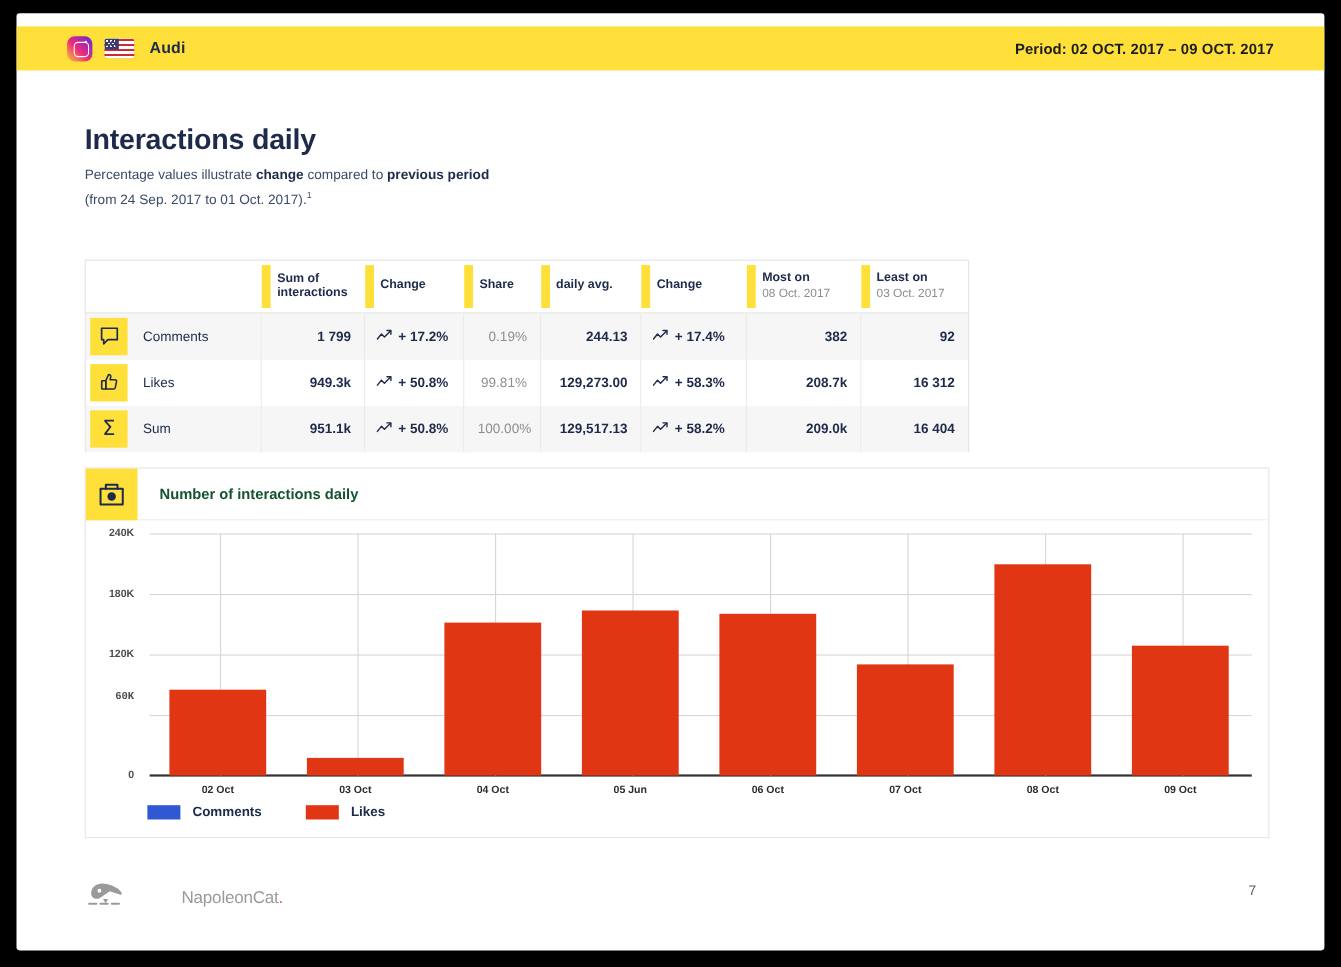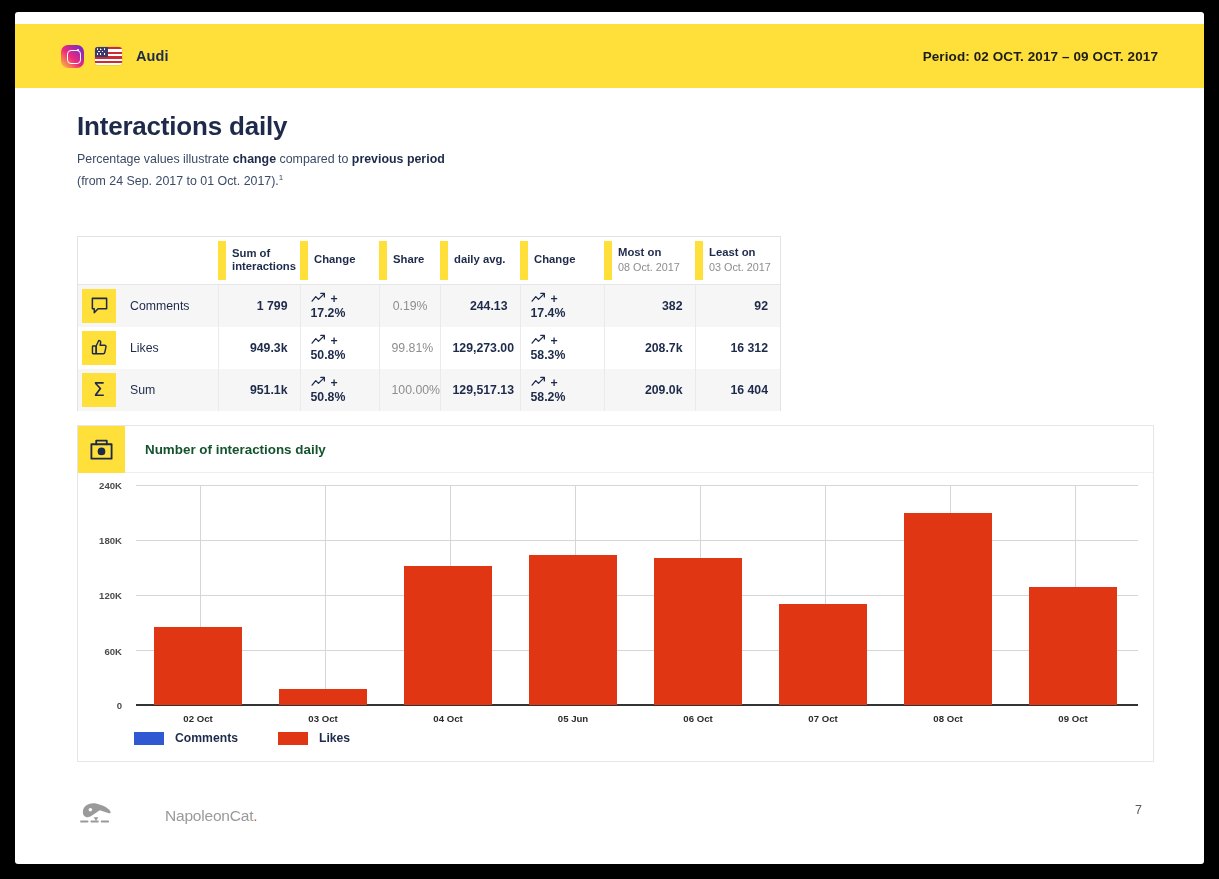--- a/index.html
+++ b/index.html
@@ -14,21 +14,21 @@
     left: 15px; top: 12px;
     width: 1189px; height: 852px;
     background: #ffffff;
     border-radius: 3px;
     overflow: hidden;
   }
 
   
   #header {
     position: absolute; left: 0; top: 12px;
-    width: 1189px; height: 64px;
+    width: 1189px; height: 40px;
     background: #FFE03B;
     display: flex; align-items: center;
   }
   #header-left { display: flex; align-items: center; margin-left: 46px; }
   .ig-icon {
     width: 23px; height: 23px; border-radius: 7px;
     background: linear-gradient(45deg,#f9ce34 0%,#ee2a7b 45%,#6228d7 100%);
     display: inline-block; position: relative;
   }
   .ig-icon::before {
@@ -80,21 +80,21 @@
   #subtitle {
     position: absolute; left: 62px; top: 139px;
     font-size: 12.4px; color: #3b4a66; line-height: 17.5px;
   }
   #subtitle b { color: #1d2a4a; font-weight: bold; }
   #subtitle sup { font-size: 8px; vertical-align: super; }
 
   
   #table-card {
     position: absolute; left: 62px; top: 224px;
-    width: 704px; height: 175px;
+    width: 804px; height: 175px;
     background: #ffffff;
     border: 1px solid #e3e3e3;
   }
   table { width: 100%; border-collapse: collapse; table-layout: fixed; }
   thead th {
     height: 47px; vertical-align: middle;
     background: #ffffff;
     position: relative;
     font-size: 11.3px; font-weight: bold; color: #1d2a4a;
     text-align: left; padding: 0 8px 0 14px;
@@ -361,21 +361,21 @@
     <div id="plot">
       <div id="plot-inner">
 
         <div class="hline" style="top:0px;"></div>
         <div class="ylab" style="top:0px;">240K</div>
         <div class="hline" style="top:55px;"></div>
         <div class="ylab" style="top:55px;">180K</div>
         <div class="hline" style="top:110px;"></div>
         <div class="ylab" style="top:110px;">120K</div>
         <div class="hline" style="top:165px;"></div>
-        <div class="ylab" style="top:166px;">60K</div>
+        <div class="ylab" style="top:148px;font-family:Liberation Mono, monospace;">60K</div>
         <div class="hline axis" style="top:219px;"></div>
         <div class="ylab" style="top:220px;">0</div>
 
         <div class="vline" style="left:72px;"></div>
         <div class="vline" style="left:197px;"></div>
         <div class="vline" style="left:322px;"></div>
         <div class="vline" style="left:447px;"></div>
         <div class="vline" style="left:572px;"></div>
         <div class="vline" style="left:697px;"></div>
         <div class="vline" style="left:822px;"></div>

